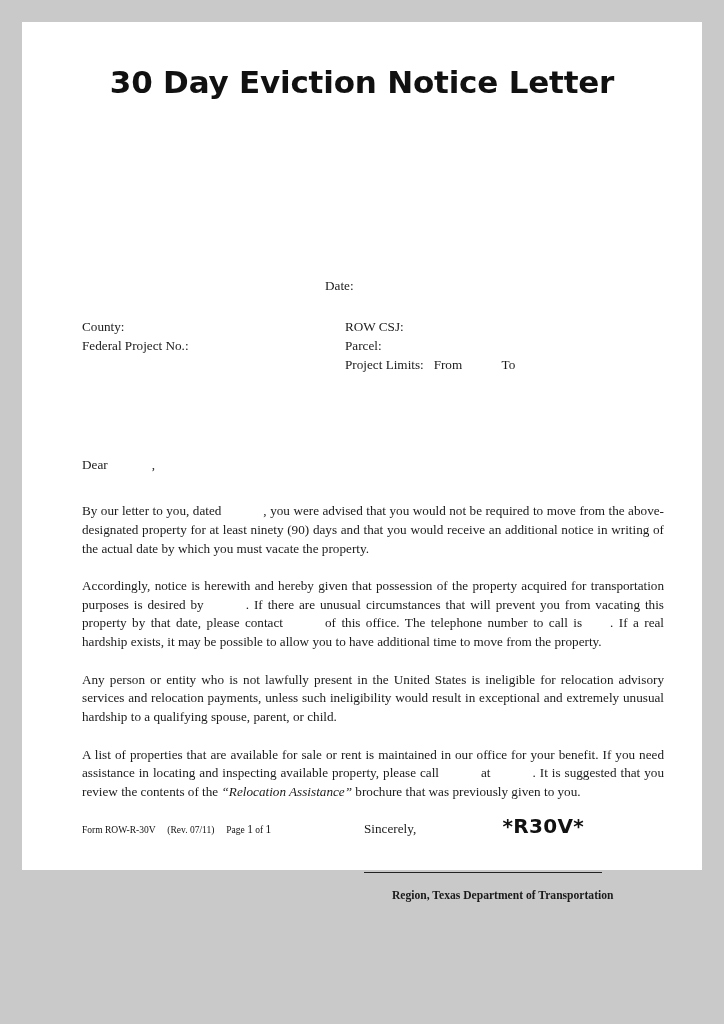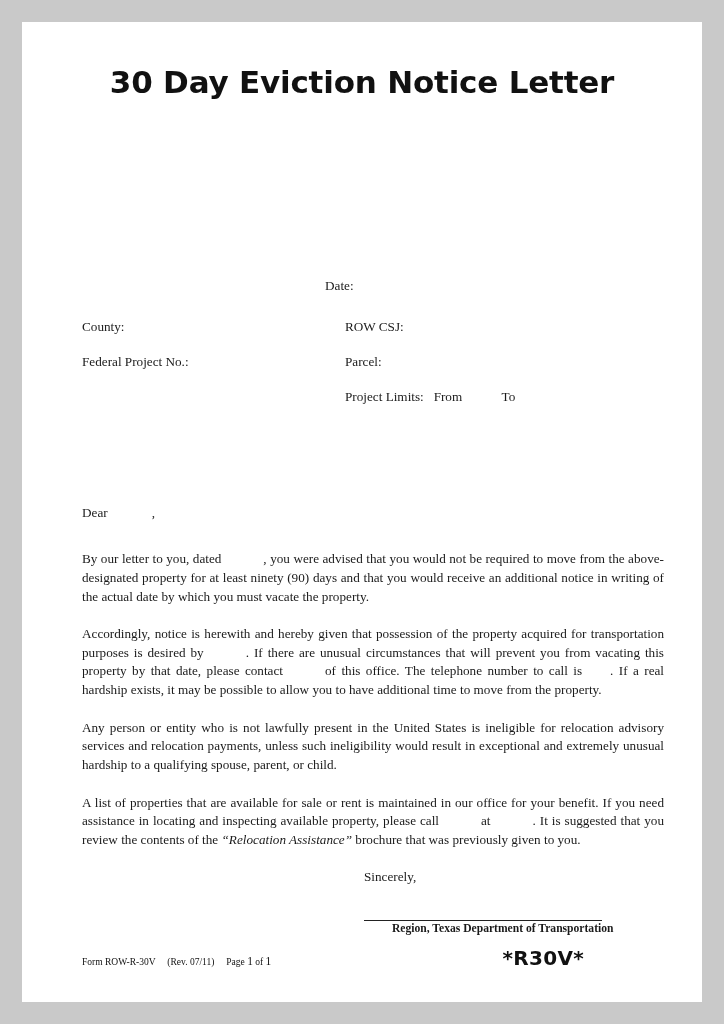--- a/index.html
+++ b/index.html
@@ -11,21 +11,21 @@
     height: 1024px;
     background: #c9c9c9;
     font-family: "Liberation Serif", serif;
     overflow: hidden;
   }
   .page {
     position: absolute;
     left: 22px;
     top: 22px;
     width: 680px;
-    height: 980px;
+    height: 848px;
     background: #ffffff;
     box-sizing: border-box;
   }
   .doc-title {
     text-align: center;
     font-family: "DejaVu Sans", sans-serif;
     font-weight: bold;
     font-size: 31px;
     letter-spacing: -0.2px;
     color: #111111;
@@ -43,21 +43,21 @@
     color: #1a1a1a;
   }
   .date-line {
     margin-left: 243px;
     margin-bottom: 22px;
     font-size: 13.2px;
   }
   .info-grid {
     display: grid;
     grid-template-columns: 263px 1fr;
-    row-gap: 16px;
+    row-gap: 0px;
     font-size: 13.2px;
     line-height: 1.44;
     margin-bottom: 82px;
   }
   .info-grid .cell {
     white-space: pre;
   }
   .salutation {
     margin-bottom: 28px;
     font-size: 13.2px;
@@ -84,20 +84,21 @@
     font-size: 13.2px;
   }
   .sig-line {
     margin-top: 32px;
     margin-left: 282px;
     width: 238px;
     border-bottom: 1px solid #222;
     height: 1px;
   }
   .sig-caption {
+    margin-top: 15px;
     margin-left: 310px;
     font-size: 11.6px;
     font-weight: bold;
   }
   .footer {
     position: absolute;
     left: 60px;
     right: 38px;
     bottom: 32px;
     display: flex;

